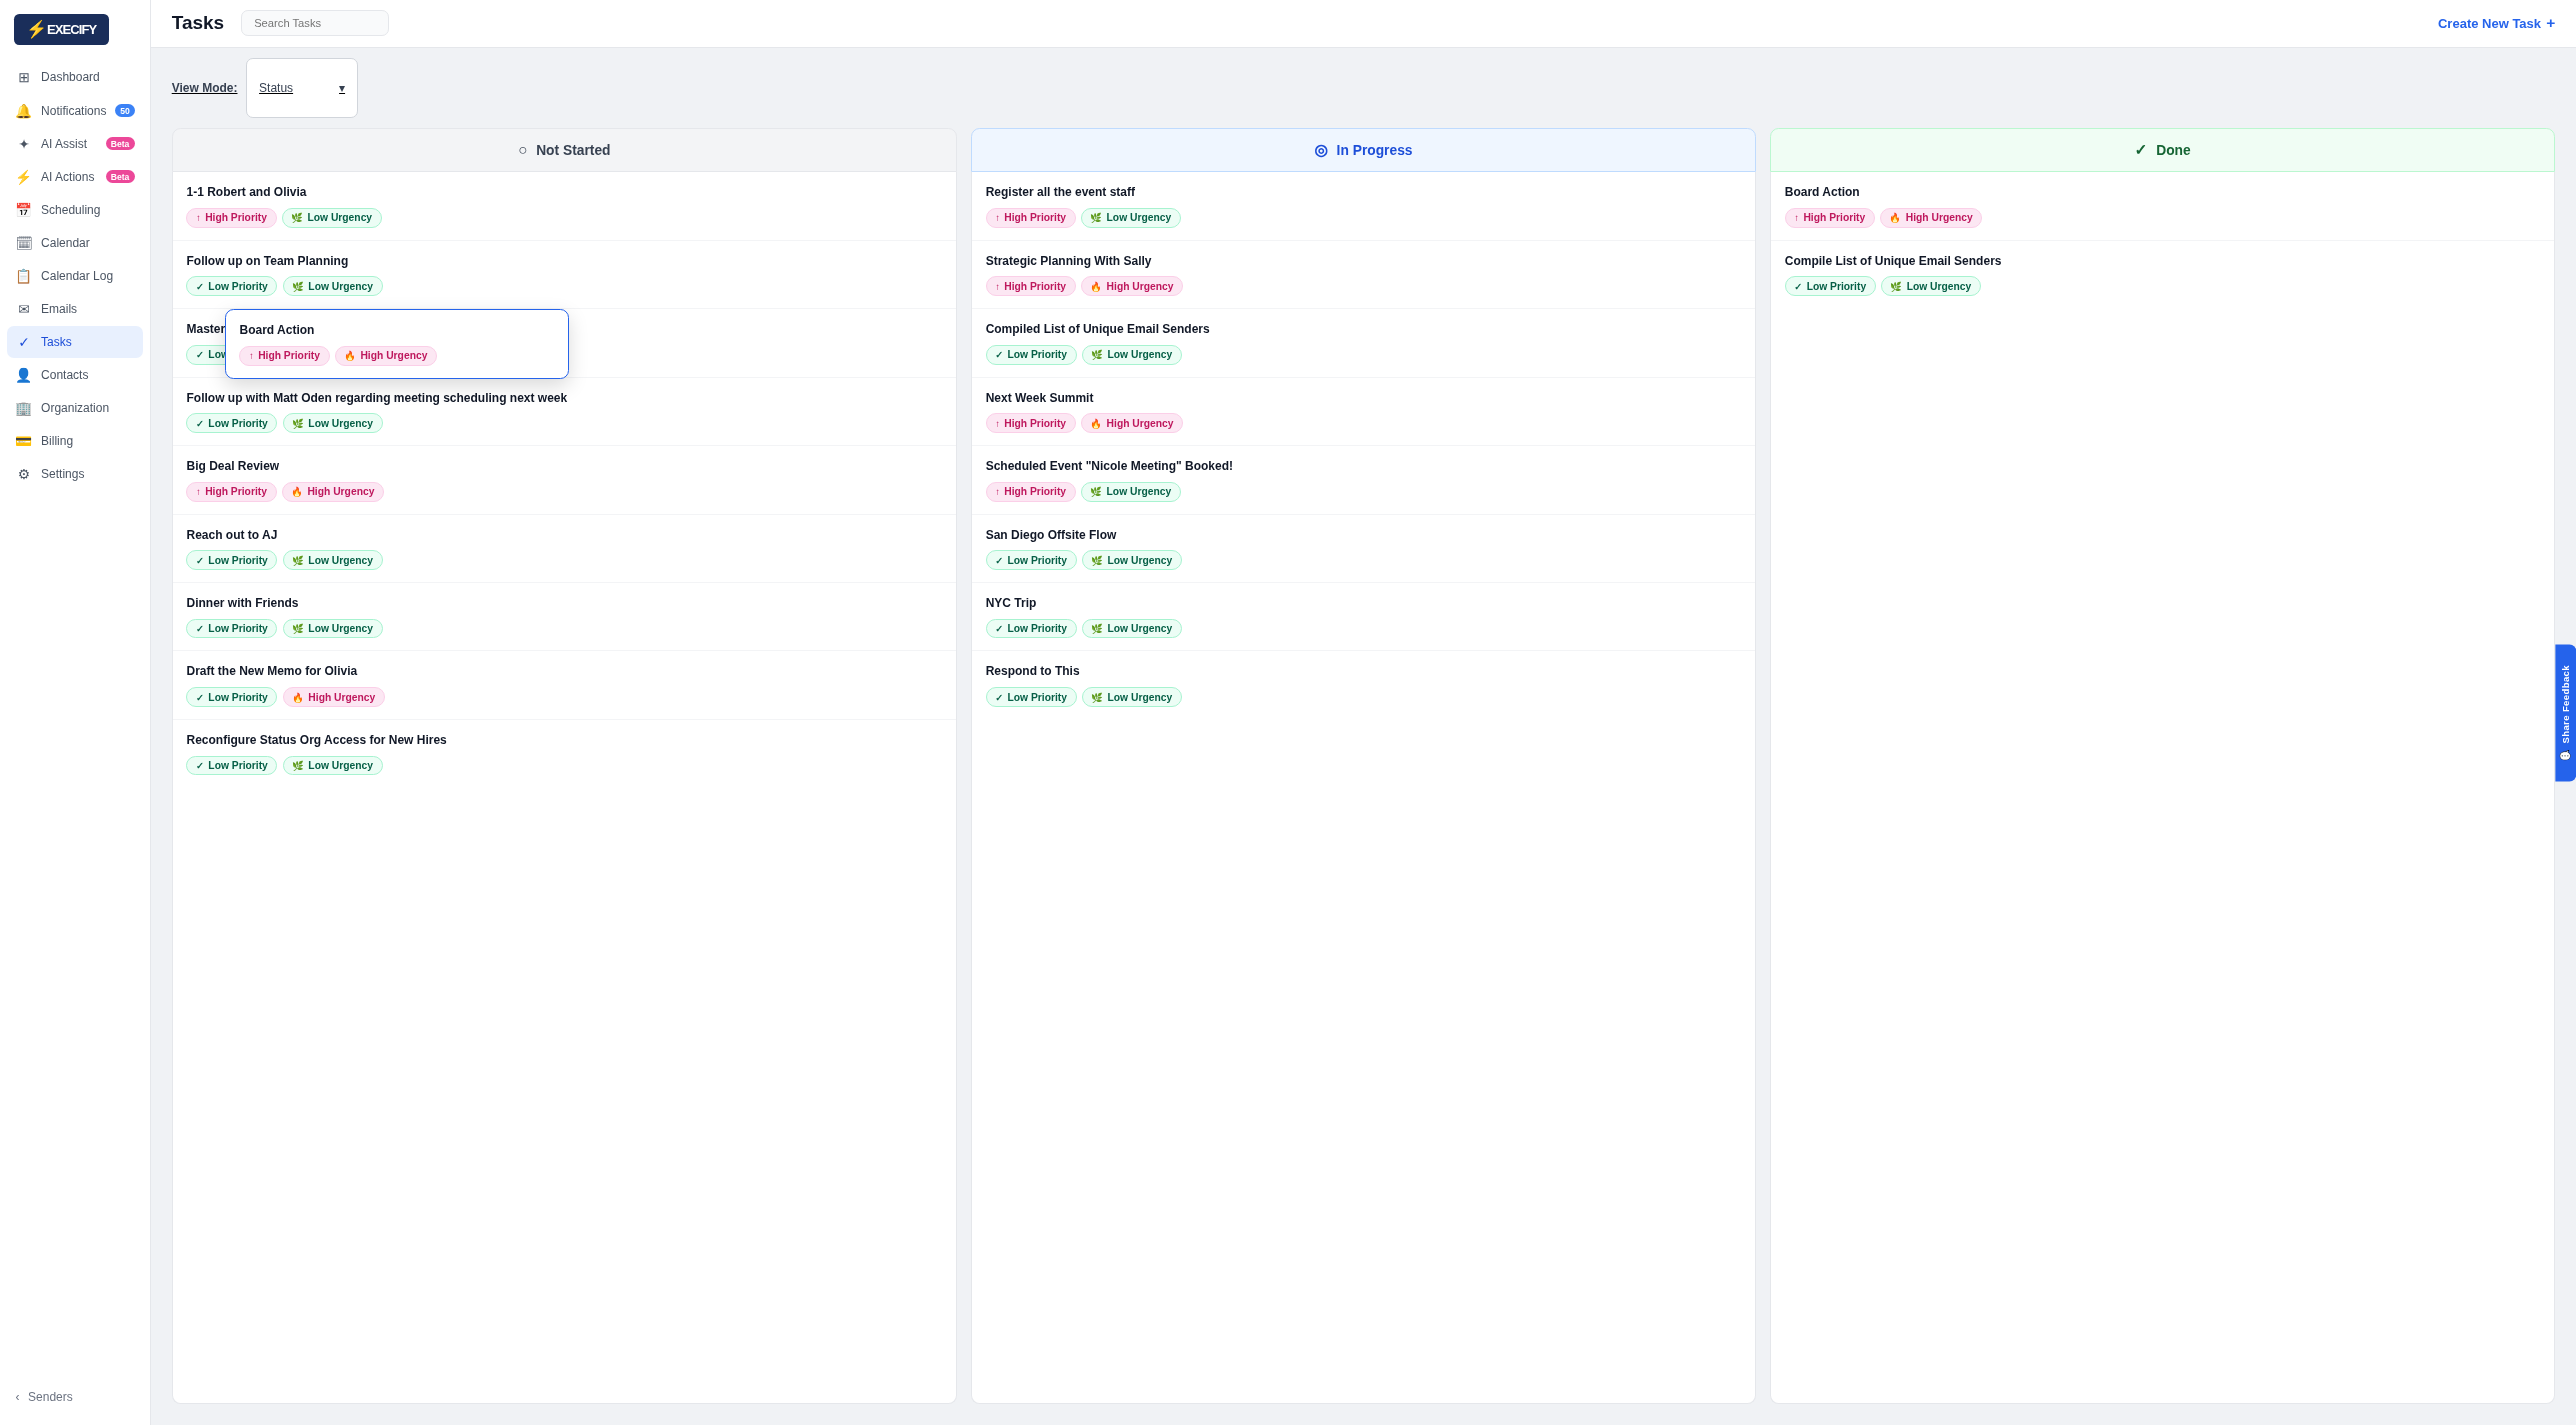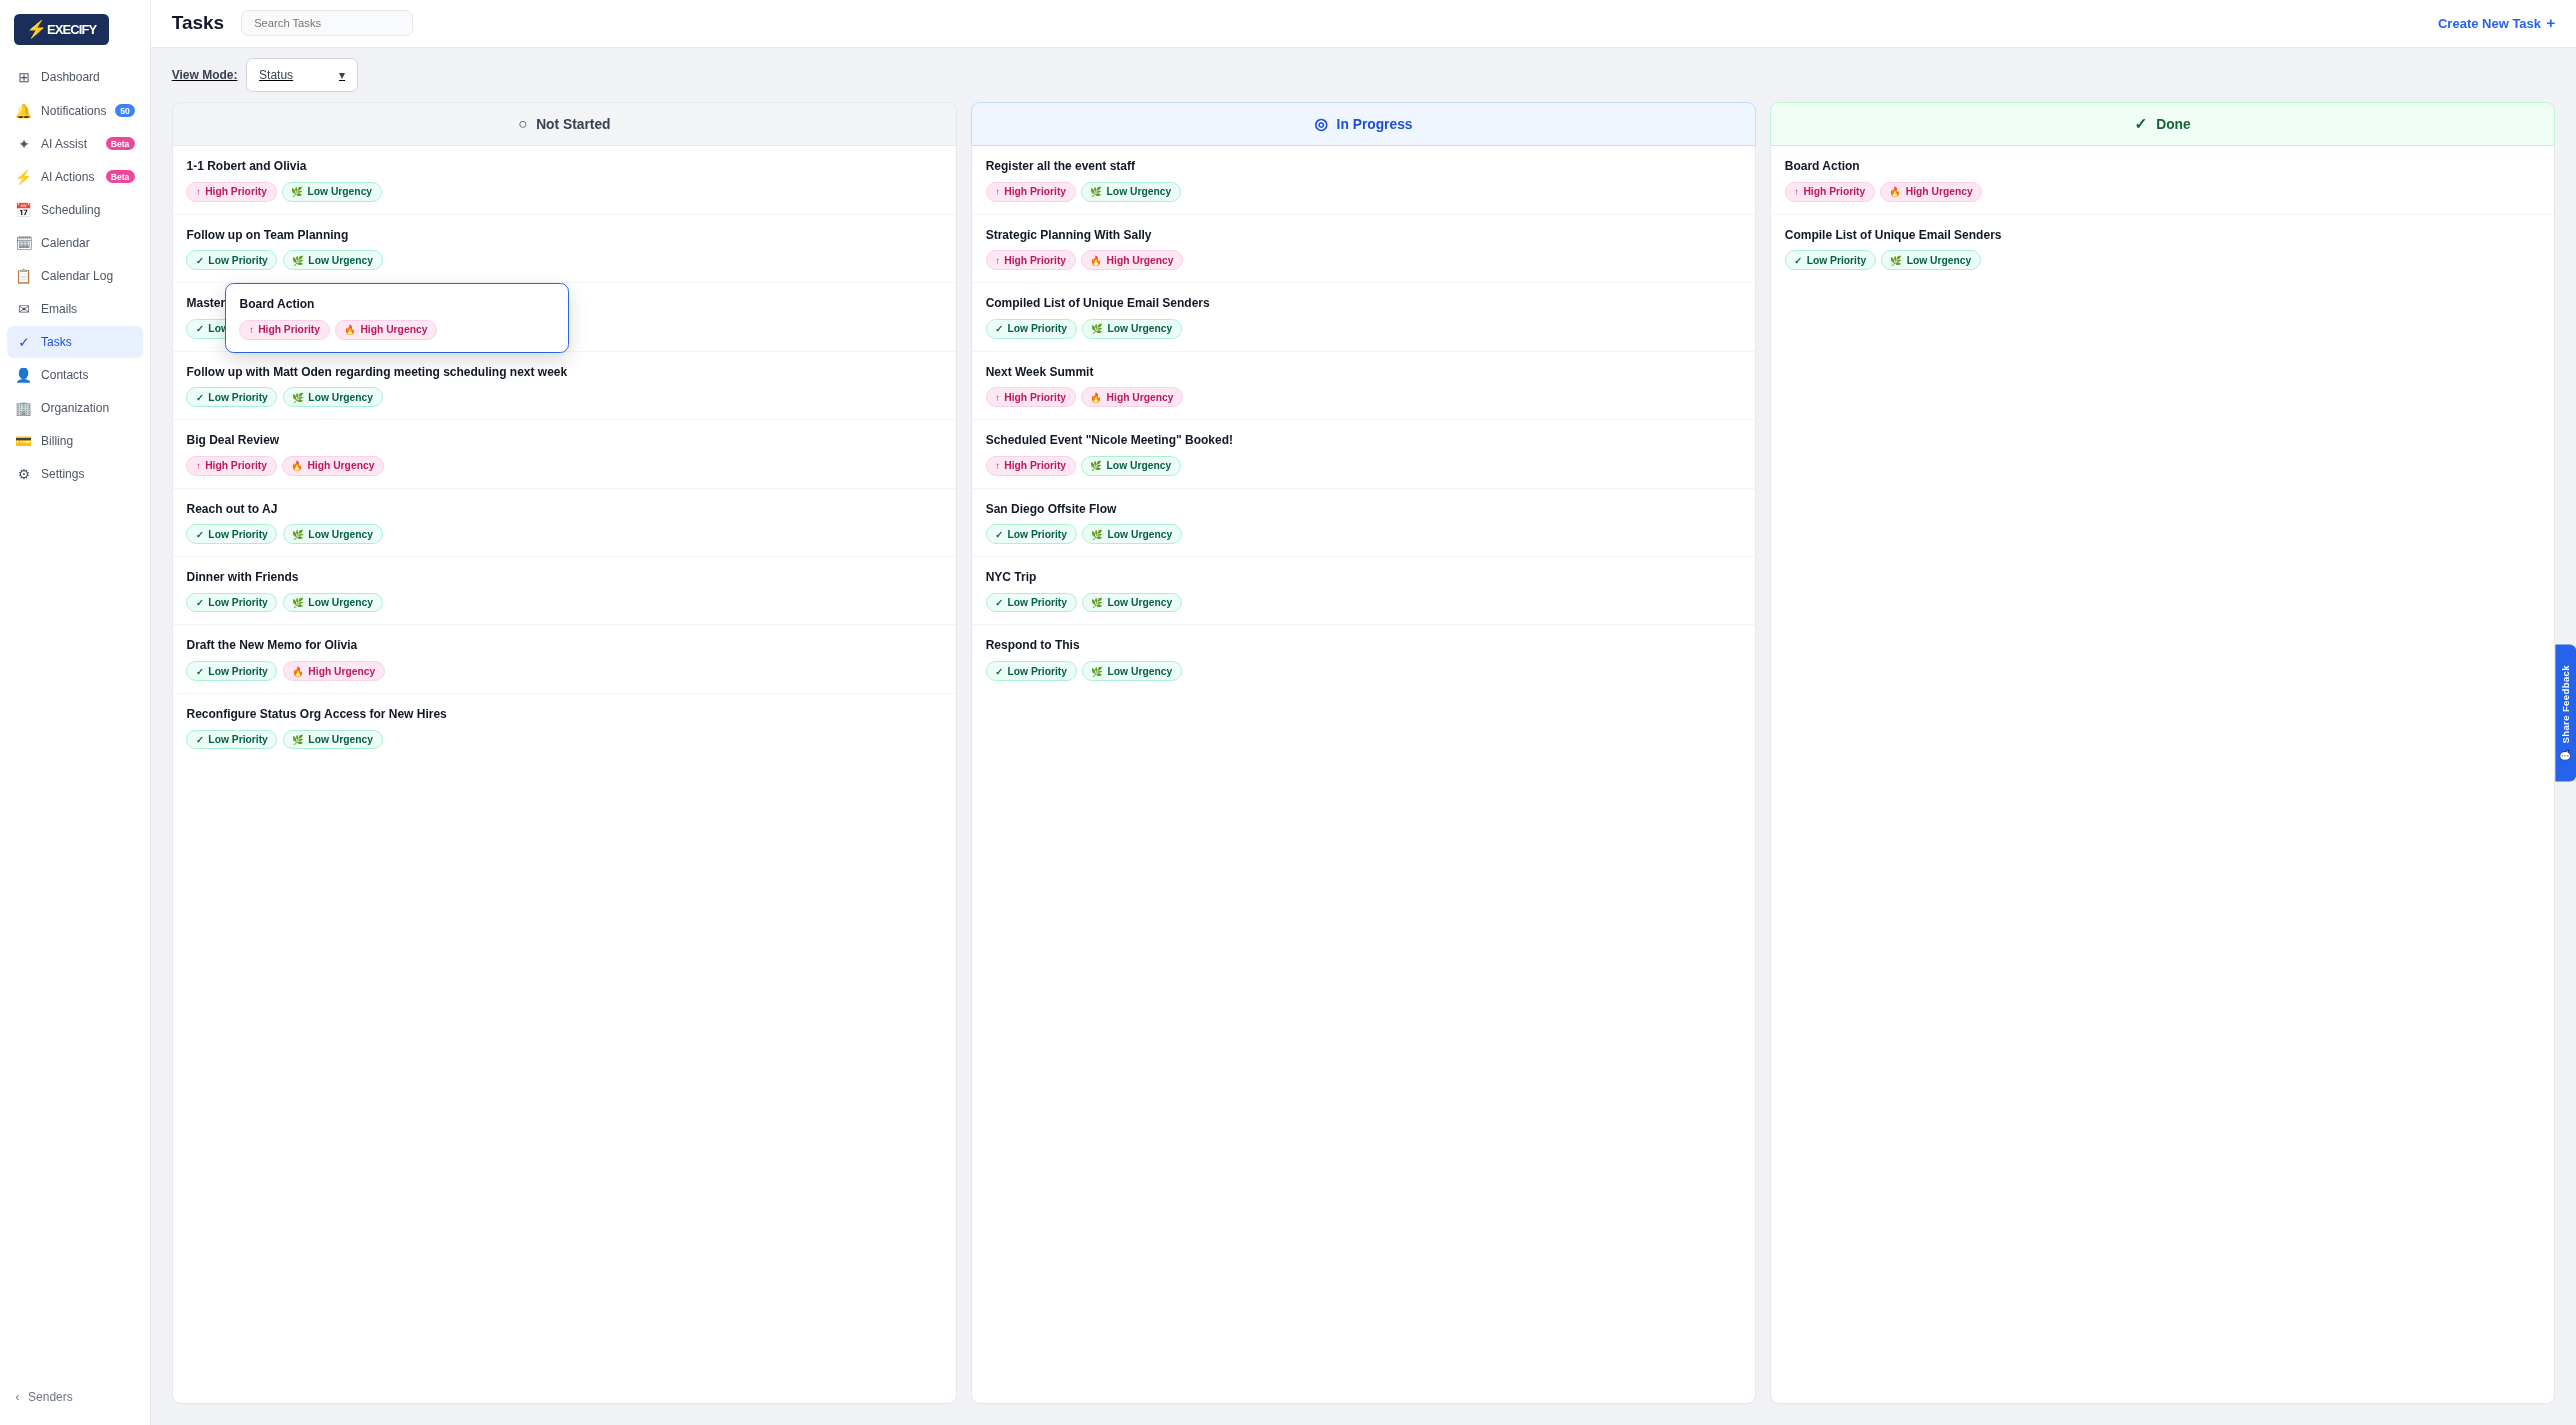--- a/index.html
+++ b/index.html
@@ -86,21 +86,21 @@
       gap: 17px;
     }
     .header-title { font-size: 19px; font-weight: 700; color: #111827; }
     .search-box {
       border: 0.9px solid #e5e7eb;
       border-radius: 6.9px;
       padding: 6px 12px;
       font-size: 11.2px;
       color: #9ca3af;
       background: #f9fafb;
-      width: 172px;
+      width: 148px;
     }
     .create-btn {
       margin-left: auto;
       background: none;
       border: none;
       color: #2563eb;
       font-size: 13px;
       font-weight: 600;
       cursor: pointer;
       display: flex;
@@ -120,21 +120,21 @@
       text-decoration: underline;
     }
     .view-label { font-size: 12px; font-weight: 600; color: #374151; }
     .view-select {
       display: flex;
       align-items: flex-start;
       gap: 6.9px;
       background: #fff;
       border: 0.9px solid #d1d5db;
       border-radius: 6.9px;
-      padding: 9px 12px;
+      padding: 22px 12px;
       font-size: 12px;
       font-weight: 500;
       color: #374151;
       cursor: pointer;
       min-width: 112px;
     }
 
     
     .board {
       flex: 1;

